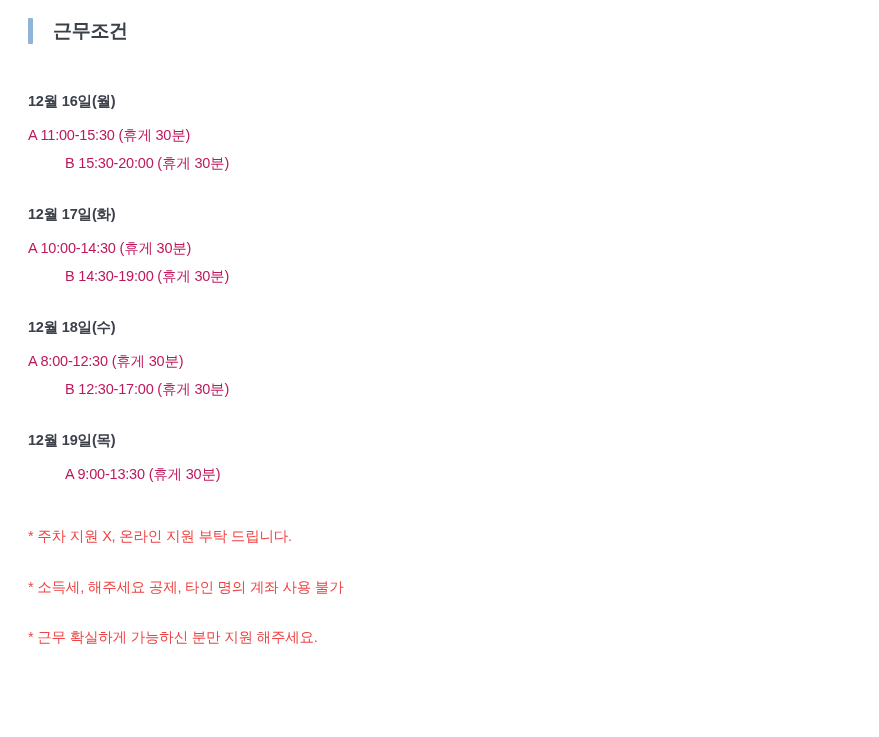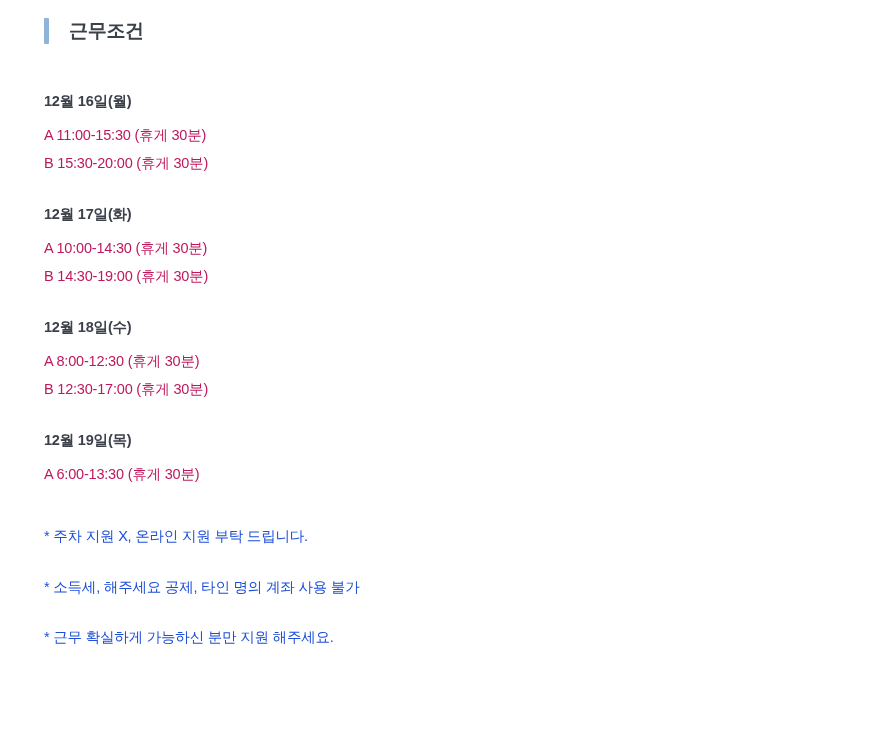--- a/index.html
+++ b/index.html
@@ -12,21 +12,21 @@
     background: #ffffff;
     font-family: "Liberation Sans", sans-serif;
     color: #3b4049;
     overflow: hidden;
   }
   .page {
     position: relative;
     width: 879px;
     height: 720px;
     box-sizing: border-box;
-    padding: 0 44px;
+    padding: 0 28px;
   }
 
   
   .section-heading {
     display: flex;
     align-items: center;
     padding-top: 18px;
     padding-bottom: 6px;
   }
   .heading-bar {
@@ -60,41 +60,42 @@
   }
   .shift-line {
     font-size: 14.5px;
     color: #be185d;
     letter-spacing: -0.2px;
     line-height: 1.55;
     margin-bottom: 6px;
   }
   .shift-line:last-child {
     margin-bottom: 0;
+    margin-left: 37px;
   }
 
   
   .pay-info {
     margin-top: 58px;
   }
   .pay-line {
     font-size: 14.5px;
     color: #3b4049;
     letter-spacing: -0.2px;
     line-height: 1.55;
     margin-bottom: 14px;
   }
 
   
   .notes {
     margin-top: 40px;
   }
   .note-line {
     font-size: 14.5px;
-    color: #1d4ed8;
+    color: #ef4444;
     letter-spacing: -0.2px;
     line-height: 1.55;
     margin-bottom: 16px;
     margin-top: 28px;
   }
 </style>
 </head>
 <body>
 
 <div class="page">
@@ -119,21 +120,21 @@
     </div>
 
     <div class="day-block">
       <div class="day-title">12월 18일(수)</div>
       <div class="shift-line">A 8:00-12:30 (휴게 30분)</div>
       <div class="shift-line">B 12:30-17:00 (휴게 30분)</div>
     </div>
 
     <div class="day-block">
       <div class="day-title">12월 19일(목)</div>
-      <div class="shift-line">A 6:00-13:30 (휴게 30분)</div>
+      <div class="shift-line">A 9:00-13:30 (휴게 30분)</div>
     </div>
 
   </div>
 
 
   <div class="notes">
     <div class="note-line">* 주차 지원 X, 온라인 지원 부탁 드립니다.</div>
     <div class="note-line">* 소득세, 해주세요 공제, 타인 명의 계좌 사용 불가</div>
     <div class="note-line">* 근무 확실하게 가능하신 분만 지원 해주세요.</div>
   </div>

